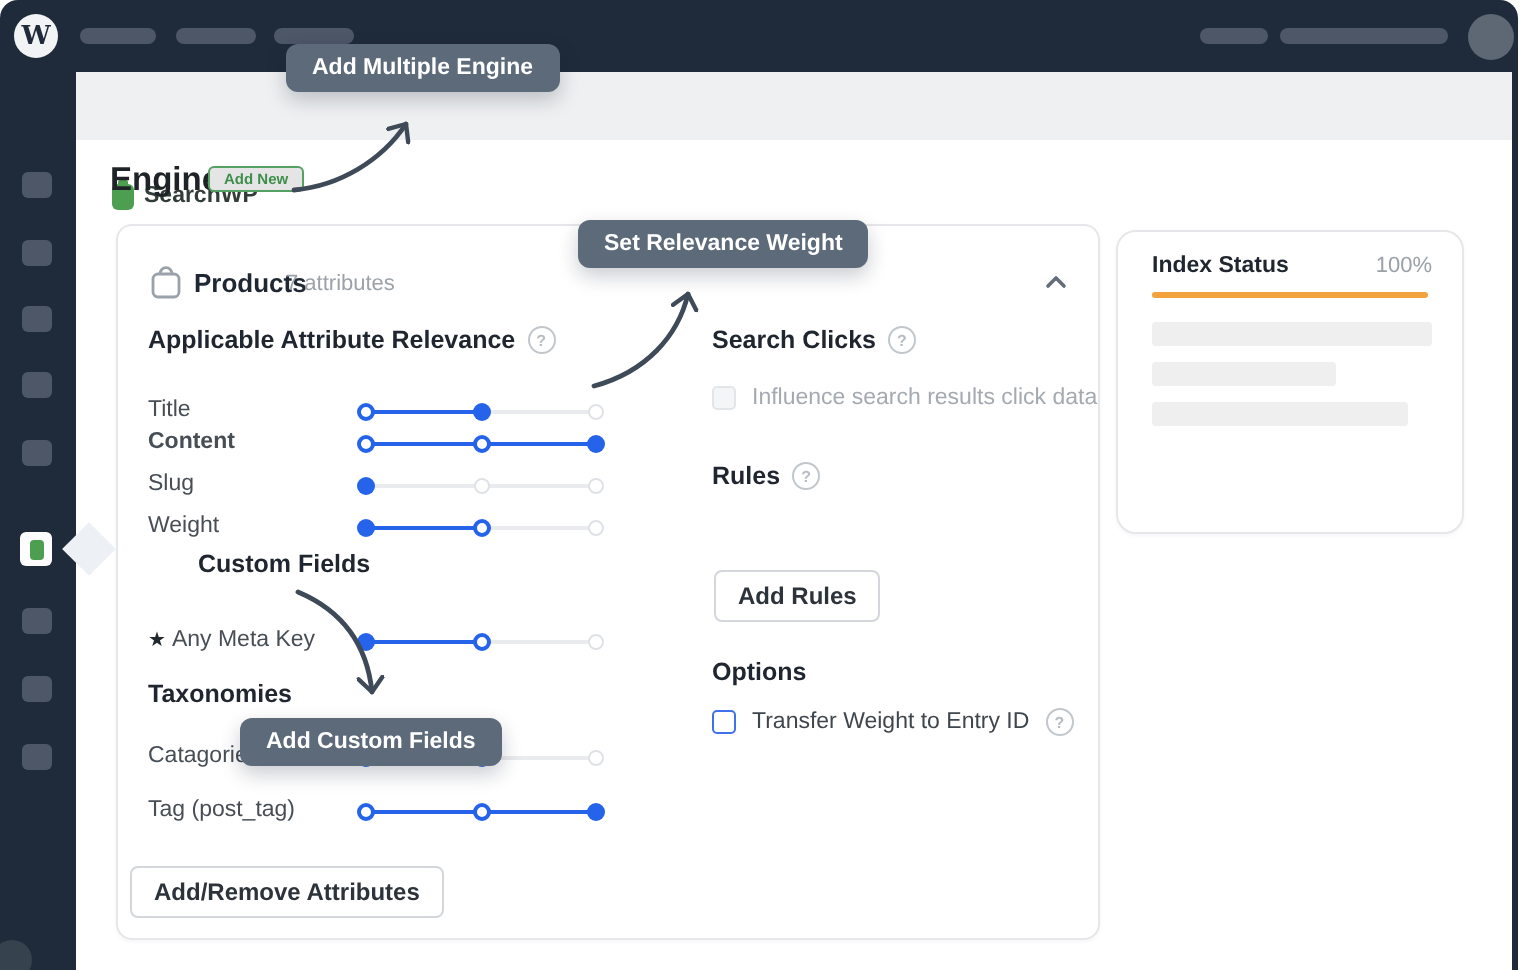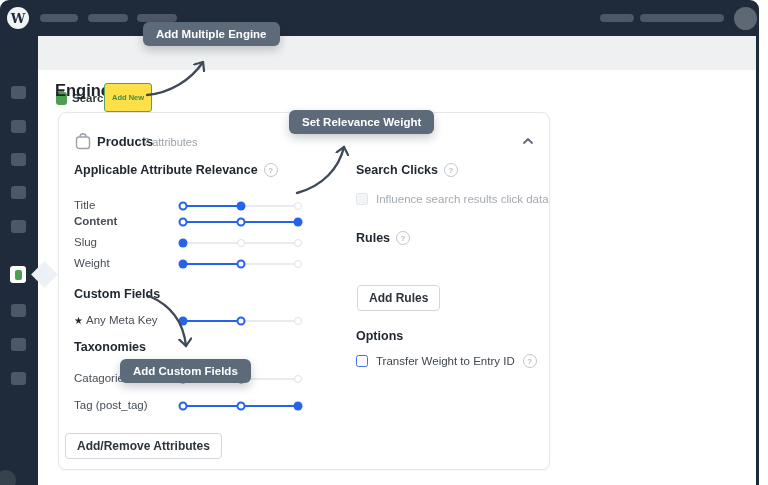--- a/index.html
+++ b/index.html
@@ -21,21 +21,21 @@
   .pointer-diamond{position:absolute;left:35px;top:265px;width:19px;height:19px;background:#edf1f6;transform:rotate(45deg);z-index:7;}
   .side-bottom-dot{position:absolute;left:-4px;top:470px;width:20px;height:20px;border-radius:50%;background:#37424f;z-index:6;}
   
   .plugin-bar{position:absolute;left:38px;top:36px;width:718px;height:34px;background:#eef0f1;z-index:1;}
   .brand{position:absolute;left:56px;top:44px;display:flex;gap:5px;z-index:2;margin-top:48px;}
   .brand-icon{width:11px;height:13px;border-radius:3px;background:#4e9e52;position:relative;}
   .brand-icon:before{content:"";position:absolute;left:3px;top:-2px;width:5px;height:3px;border-radius:1px;background:#4e9e52;}
   .brand-name{font-size:11.5px;font-weight:700;color:#323d38;}
   
   .page-title{position:absolute;left:55px;top:81px;font-size:16.5px;font-weight:700;color:#1d2327;z-index:2;}
-  .btn-add-new{position:absolute;left:104px;top:83px;padding:9px 7px;background:#fde047;border:1px solid #55a164;border-radius:3px;
+  .btn-add-new{position:absolute;left:104px;top:83px;padding:1px 7px;background:#e5e5e5;border:1px solid #55a164;border-radius:3px;
                font-size:7.5px;font-weight:700;color:#3e8e4b;z-index:2;cursor:pointer;}
   
   .card{position:absolute;background:#fff;border:1px solid #e5e7ea;box-shadow:0 1px 2px rgba(16,24,40,.04);z-index:2;}
   .main-card{left:58px;top:112px;width:490px;height:356px;border-radius:8px;}
   .index-card{left:558px;top:115px;width:172px;height:150px;border-radius:10px;}
   
   .bag-icon{position:absolute;left:16px;top:19px;}
   .panel-title{position:absolute;left:38px;top:21px;font-size:13px;font-weight:700;color:#1f2733;}
   .panel-count{position:absolute;left:84px;top:23px;font-size:11px;color:#9ba2a9;}
   .chevron-up{position:absolute;left:463px;top:24px;cursor:pointer;}
@@ -169,21 +169,21 @@
         </div>
         <div class="srow" style="top: 143px;">
           <span class="slabel">Weight</span>
           <div class="track">
             <div class="blueseg" style="width: 50%;"></div>
             <div class="dot dot-filled" style="left: 0%;"></div>
             <div class="dot dot-open" style="left: 50%;"></div>
             <div class="dot dot-faint" style="left: 100%;"></div>
           </div>
         </div>
-        <div class="sec-title" style="top: 174px;">
+        <div class="sec-title" style="top: 162px; margin-left: 25px;">
           <span>Custom Fields</span>
         </div>
         <div class="srow" style="top: 200px;">
           <span class="slabel"><span class="star">★</span>Any Meta Key</span>
           <div class="track">
             <div class="blueseg" style="width: 50%;"></div>
             <div class="dot dot-filled" style="left: 0%;"></div>
             <div class="dot dot-open" style="left: 50%;"></div>
             <div class="dot dot-faint" style="left: 100%;"></div>
           </div>
@@ -230,20 +230,28 @@
         <span>Options</span>
       </div>
       <div class="check-row r-transfer">
         <span class="checkbox active"></span>
         <span class="check-label dark">Transfer Weight to Entry ID</span>
         <span class="qicon"></span>
       </div>
     </div>
   </div>
 
+  <div class="card index-card">
+    <div class="is-title">Index Status</div>
+    <div class="is-pct">100%</div>
+    <div class="is-bar"></div>
+    <div class="skel skel1"></div>
+    <div class="skel skel2"></div>
+    <div class="skel skel3"></div>
+  </div>
 
   <svg class="arrows">
     <defs>
       <marker id="ah" markerWidth="14" markerHeight="14" refX="8" refY="7" orient="auto" markerUnits="userSpaceOnUse">
         <path d="M1,1 L8,7 L1,13" fill="none" stroke="#3f4a58" stroke-width="2.2" stroke-linecap="round" stroke-linejoin="round"></path>
       </marker>
     </defs>
     <path d="M 147 95 C 170 93 191 80 203 62" fill="none" stroke="#3f4a58" stroke-width="2.4" stroke-linecap="round" marker-end="url(#ah)"></path>
     <path d="M 297 193 C 323 186 339 168 344 147" fill="none" stroke="#3f4a58" stroke-width="2.4" stroke-linecap="round" marker-end="url(#ah)"></path>
     <path d="M 149 296 C 175 307 184 327 186 346" fill="none" stroke="#3f4a58" stroke-width="2.4" stroke-linecap="round" marker-end="url(#ah)"></path>

